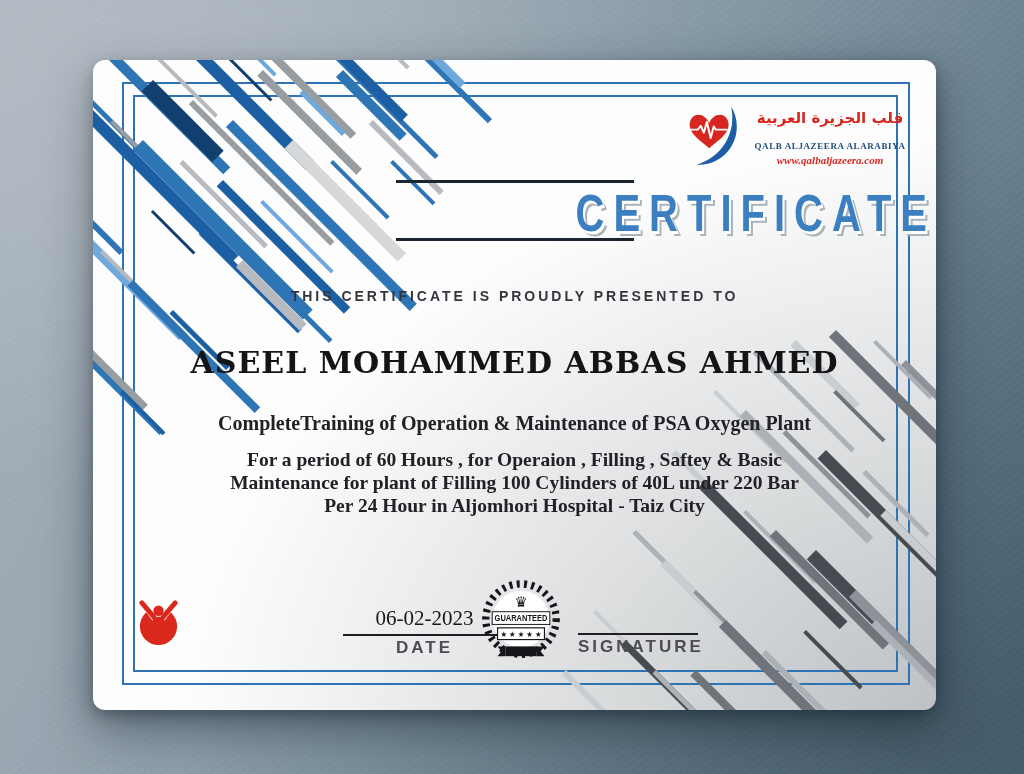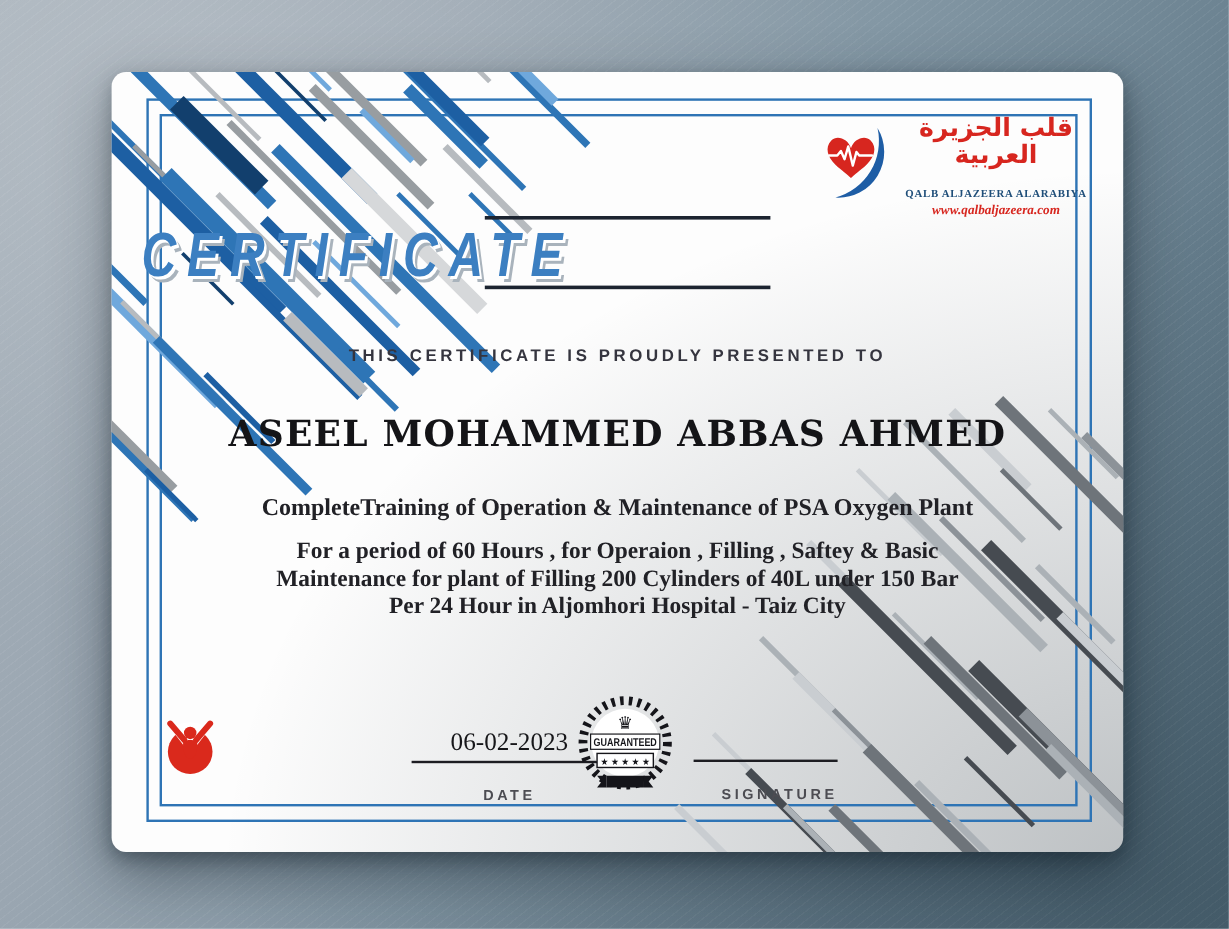--- a/index.html
+++ b/index.html
@@ -24,46 +24,46 @@
   }
   .border-a{position:absolute;left:29px;top:22px;right:26px;bottom:25px;border:2px solid var(--border-blue);z-index:1;}
   .border-b{position:absolute;left:40px;top:35px;right:38px;bottom:38px;border:2px solid var(--border-blue);z-index:1;}
   .stripes{position:absolute;z-index:2;pointer-events:none;}
   #stripes-tl{left:0;top:0;width:460px;height:400px;}
   #stripes-br{right:0;bottom:0;width:360px;height:340px;}
   .stripe{position:absolute;transform:rotate(45deg);transform-origin:0 0;}
 
   .qalb-logo{position:absolute;top:34px;right:28px;display:flex;align-items:center;gap:4px;z-index:3;}
   .qalb-text{text-align:center;width:156px;}
-  .qalb-ar{font-size:21px;font-weight:bold;color:var(--logo-red);direction:rtl;line-height:1.1;font-family:"DejaVu Sans",sans-serif;}
+  .qalb-ar{font-size:15px;font-weight:bold;color:var(--logo-red);direction:rtl;line-height:1.1;font-family:"DejaVu Sans",sans-serif;}
   .qalb-en{font-size:9px;font-weight:bold;color:var(--logo-navy);letter-spacing:.6px;margin-top:15px;font-family:"Liberation Serif",serif;}
   .qalb-web{font-size:11px;font-weight:bold;font-style:italic;color:var(--logo-red);margin-top:3px;font-family:"Liberation Serif",serif;}
 
-  .title-wrap{position:absolute;top:120px;left:16px;right:0;text-align:left;z-index:3;font-style:italic;}
+  .title-wrap{position:absolute;top:120px;left:0;right:0;text-align:right;z-index:3;}
   .rule{width:238px;height:3px;background:var(--dark-rule);margin:0 auto;}
   .cert-title{
     display:block;margin:8px auto 2px;
     font-weight:bold;font-size:40px;letter-spacing:9px;text-indent:9px;
     color:var(--title-blue);transform:scaleY(1.3);
     text-shadow:2px 2px 0 #ffffff,4px 4px 0 var(--title-shadow);
   }
   .subtitle{position:absolute;top:228px;left:0;right:0;text-align:center;
     font-weight:bold;font-size:14px;letter-spacing:3px;color:#35353f;z-index:3;}
   .recipient{position:absolute;top:285px;left:0;right:0;text-align:center;
     font-family:"DejaVu Serif",serif;font-weight:bold;font-size:30px;letter-spacing:1px;color:#141417;z-index:3;}
   .course{position:absolute;top:352px;left:0;right:0;text-align:center;
     font-family:"Liberation Serif",serif;font-weight:bold;font-size:20px;color:#212126;z-index:3;}
   .details{position:absolute;top:388px;left:0;right:0;text-align:center;
     font-family:"Liberation Serif",serif;font-weight:bold;font-size:19.5px;line-height:23px;color:#212126;z-index:3;}
 
   .stc{position:absolute;left:42px;top:540px;display:flex;align-items:center;gap:8px;z-index:3;}
   .stc-text{font-weight:bold;font-size:21px;color:#0e0e0e;letter-spacing:.2px;}
   .date-group{position:absolute;left:250px;top:546px;width:163px;text-align:center;z-index:3;}
   .date-value{font-family:"Liberation Serif",serif;font-size:21px;color:#17171a;padding-bottom:3px;border-bottom:2px solid #1d1d22;}
-  .small-label{font-weight:bold;font-size:12px;letter-spacing:3px;color:#4c4c52;margin-top:20px;}
+  .small-label{font-weight:bold;font-size:17px;letter-spacing:3px;color:#4c4c52;margin-top:2px;}
   .badge{position:absolute;left:379px;top:518px;z-index:3;}
   .sig-group{position:absolute;left:485px;top:546px;width:120px;text-align:right;z-index:3;}
   .sig-line{height:27px;border-bottom:2px solid #1d1d22;}
 </style>
 </head>
 <body style="--border-blue: #2e74b5; --title-blue: #3c7fc1; --title-shadow: #a9b3bc; --dark-rule: #1c2430; --logo-red: #d7261f; --logo-navy: #1f4e79;">
 
 <div class="card">
   <div class="border-a"></div>
   <div class="border-b"></div>
@@ -161,21 +161,21 @@
     <div class="cert-title">CERTIFICATE</div>
     <div class="rule"></div>
   </div>
 
   <div class="subtitle">THIS CERTIFICATE IS PROUDLY PRESENTED TO</div>
   <div class="recipient">ASEEL MOHAMMED ABBAS AHMED</div>
   <div class="course">CompleteTraining of Operation &amp; Maintenance of PSA Oxygen Plant</div>
 
   <div class="details">
     <div>For a period of 60 Hours , for Operaion , Filling , Saftey &amp; Basic</div>
-    <div>Maintenance for plant of Filling 200 Cylinders of 40L under 150 Bar</div>
+    <div>Maintenance for plant of Filling 100 Cylinders of 40L under 220 Bar</div>
     <div>Per 24 Hour in Aljomhori Hospital - Taiz City</div>
   </div>
 
   <div class="stc">
     <svg width="47" height="47" viewBox="0 0 48 48">
       <circle cx="24" cy="27" r="19" fill="#da291c"></circle>
       <path d="M24 29 L8 8 A 24 24 0 0 1 40 8 Z" fill="#ffffff"></path>
       <circle cx="24" cy="11" r="5.3" fill="#da291c"></circle>
       <line x1="19" y1="17" x2="7" y2="3" stroke="#da291c" stroke-width="5" stroke-linecap="round"></line>
       <line x1="29" y1="17" x2="41" y2="3" stroke="#da291c" stroke-width="5" stroke-linecap="round"></line>

